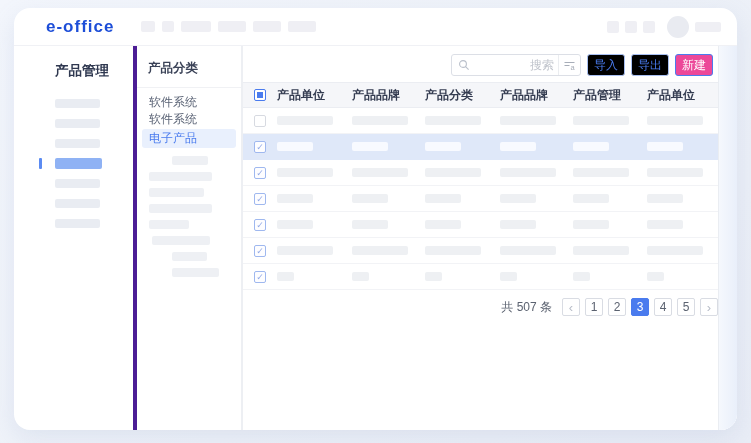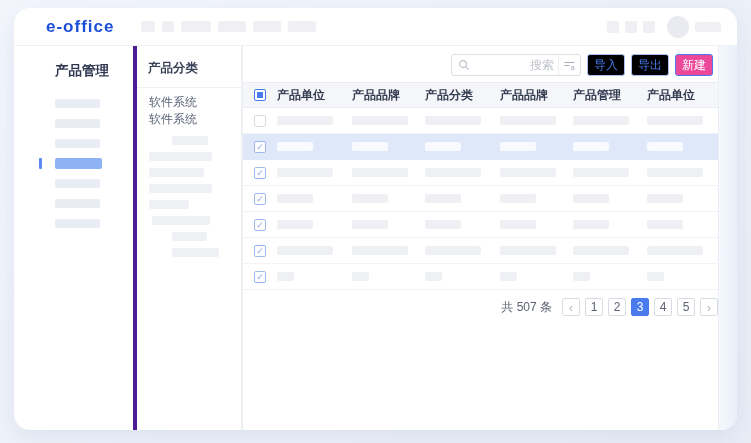--- a/index.html
+++ b/index.html
@@ -120,20 +120,21 @@
         <div class="nav-skel"></div>
         <div class="nav-skel"></div>
       </div>
     </div>
 
     <div class="category-sidebar">
       <div class="category-title">产品分类</div>
       <div class="cat-list" id="cat-list">
           <div class="cat-item">软件系统</div>
           <div class="cat-item">软件系统</div>
+          <div class="cat-item active">电子产品</div>
         </div>
       <div class="cat-skel-list">
         <div class="cat-skel" style="width:36px;margin-left:35px"></div>
         <div class="cat-skel" style="width:63px;margin-left:12px"></div>
         <div class="cat-skel" style="width:55px;margin-left:12px"></div>
         <div class="cat-skel" style="width:63px;margin-left:12px"></div>
         <div class="cat-skel" style="width:40px;margin-left:12px"></div>
         <div class="cat-skel" style="width:58px;margin-left:15px"></div>
         <div class="cat-skel" style="width:35px;margin-left:35px"></div>
         <div class="cat-skel" style="width:47px;margin-left:35px"></div>

